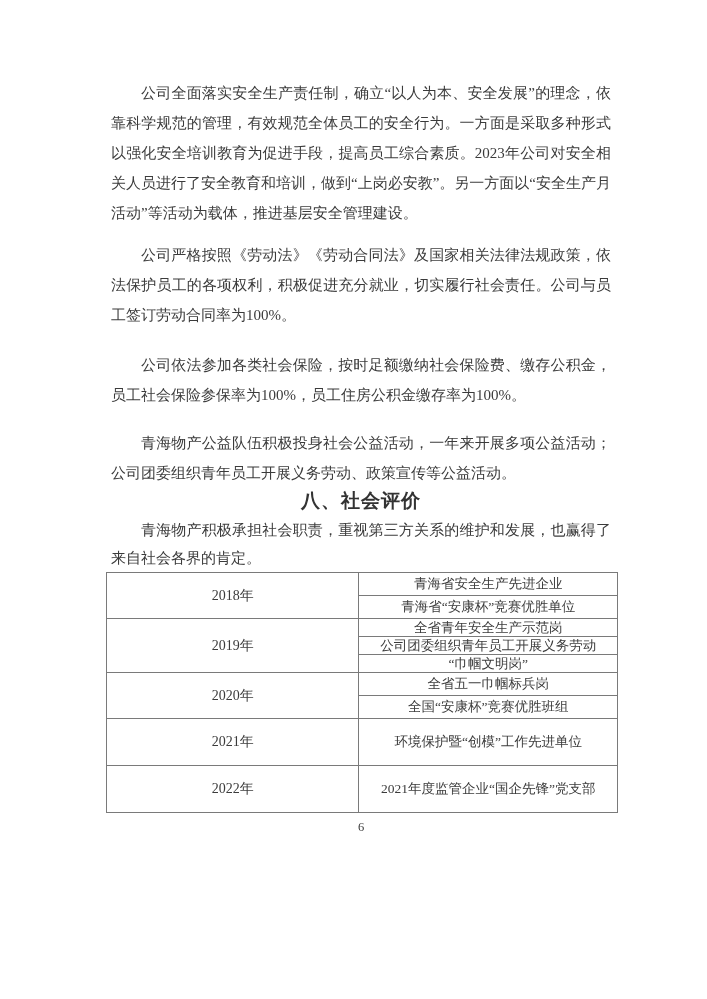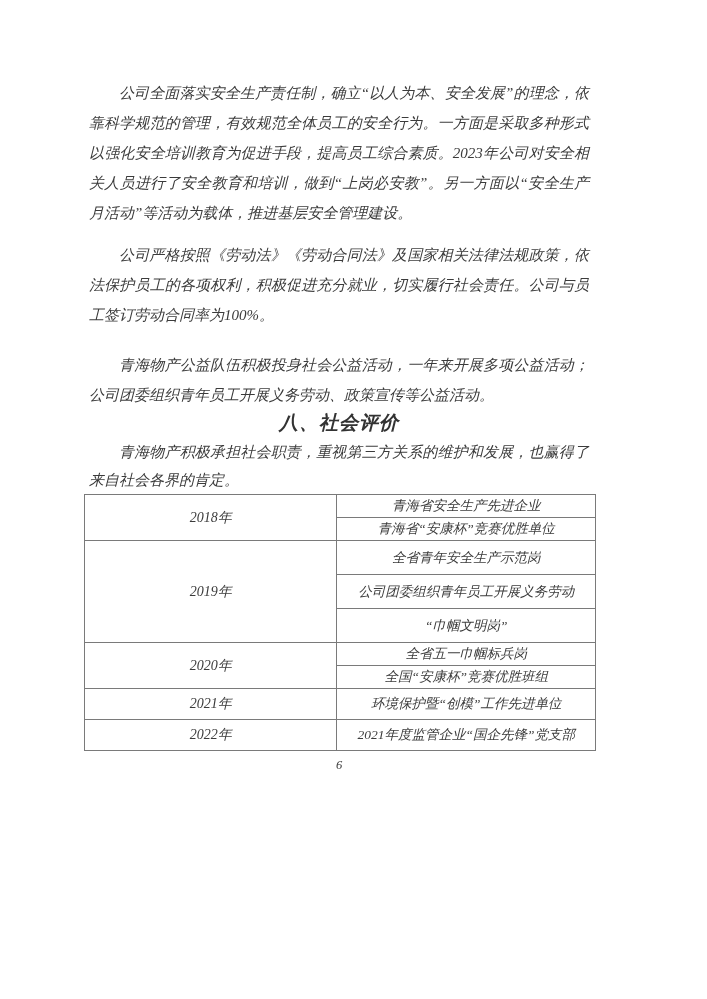--- a/index.html
+++ b/index.html
@@ -9,24 +9,23 @@
     width: 707px;
     height: 999px;
     margin: 0 auto;
     background: #ffffff;
     font-family: "Liberation Serif", "DejaVu Serif", serif;
     color: #3b3b3b;
     overflow: hidden;
   }
   .content {
     position: absolute;
-    left: 89px;
+    left: 111px;
     top: 78px;
     width: 500px;
-    font-style: italic;
   }
   p.para {
     font-size: 15px;
     line-height: 30px;
     text-align: justify;
     text-indent: 2em;
     margin: 0 0 12px 0;
   }
   p.para.mb16 { margin-bottom: 20px; }
   p.para.mb14 { margin-bottom: 14px; }
@@ -57,45 +56,46 @@
     font-size: 13.5px;
     color: #3b3b3b;
     padding: 3px 4px;
     line-height: 16px;
   }
   table.awards td.year {
     width: 49.4%;
     font-size: 14px;
   }
   table.awards tr.tight td.award {
-    padding: 9px 4px;
+    padding: 1px 4px;
     line-height: 15px;
   }
   table.awards tr.tall td.award {
-    padding: 7px 4px;
+    padding: 15px 4px;
   }
   .page-number {
     text-align: center;
     font-size: 12.5px;
     margin-top: 7px;
     color: #3b3b3b;
   }
 </style>
 </head>
 <body>
 
 <div class="page">
   <div class="content">
 
     <p class="para">公司全面落实安全生产责任制，确立“以人为本、安全发展”的理念，依靠科学规范的管理，有效规范全体员工的安全行为。一方面是采取多种形式以强化安全培训教育为促进手段，提高员工综合素质。2023年公司对安全相关人员进行了安全教育和培训，做到“上岗必安教”。另一方面以“安全生产月活动”等活动为载体，推进基层安全管理建设。</p>
 
 
     <p class="para mb16">公司严格按照《劳动法》《劳动合同法》及国家相关法律法规政策，依法保护员工的各项权利，积极促进充分就业，切实履行社会责任。公司与员工签订劳动合同率为100%。</p>
 
 
+    <p class="para mb18">公司依法参加各类社会保险，按时足额缴纳社会保险费、缴存公积金，员工社会保险参保率为100%，员工住房公积金缴存率为100%。</p>
 
     <p class="para mb0">青海物产公益队伍积极投身社会公益活动，一年来开展多项公益活动；公司团委组织青年员工开展义务劳动、政策宣传等公益活动。</p>
 
     <h2 class="section-heading second">八、社会评价</h2>
 
     <p class="para mb0 compact">青海物产积极承担社会职责，重视第三方关系的维护和发展，也赢得了来自社会各界的肯定。</p>
 
     <table class="awards">
       <tbody>
         <tr>

